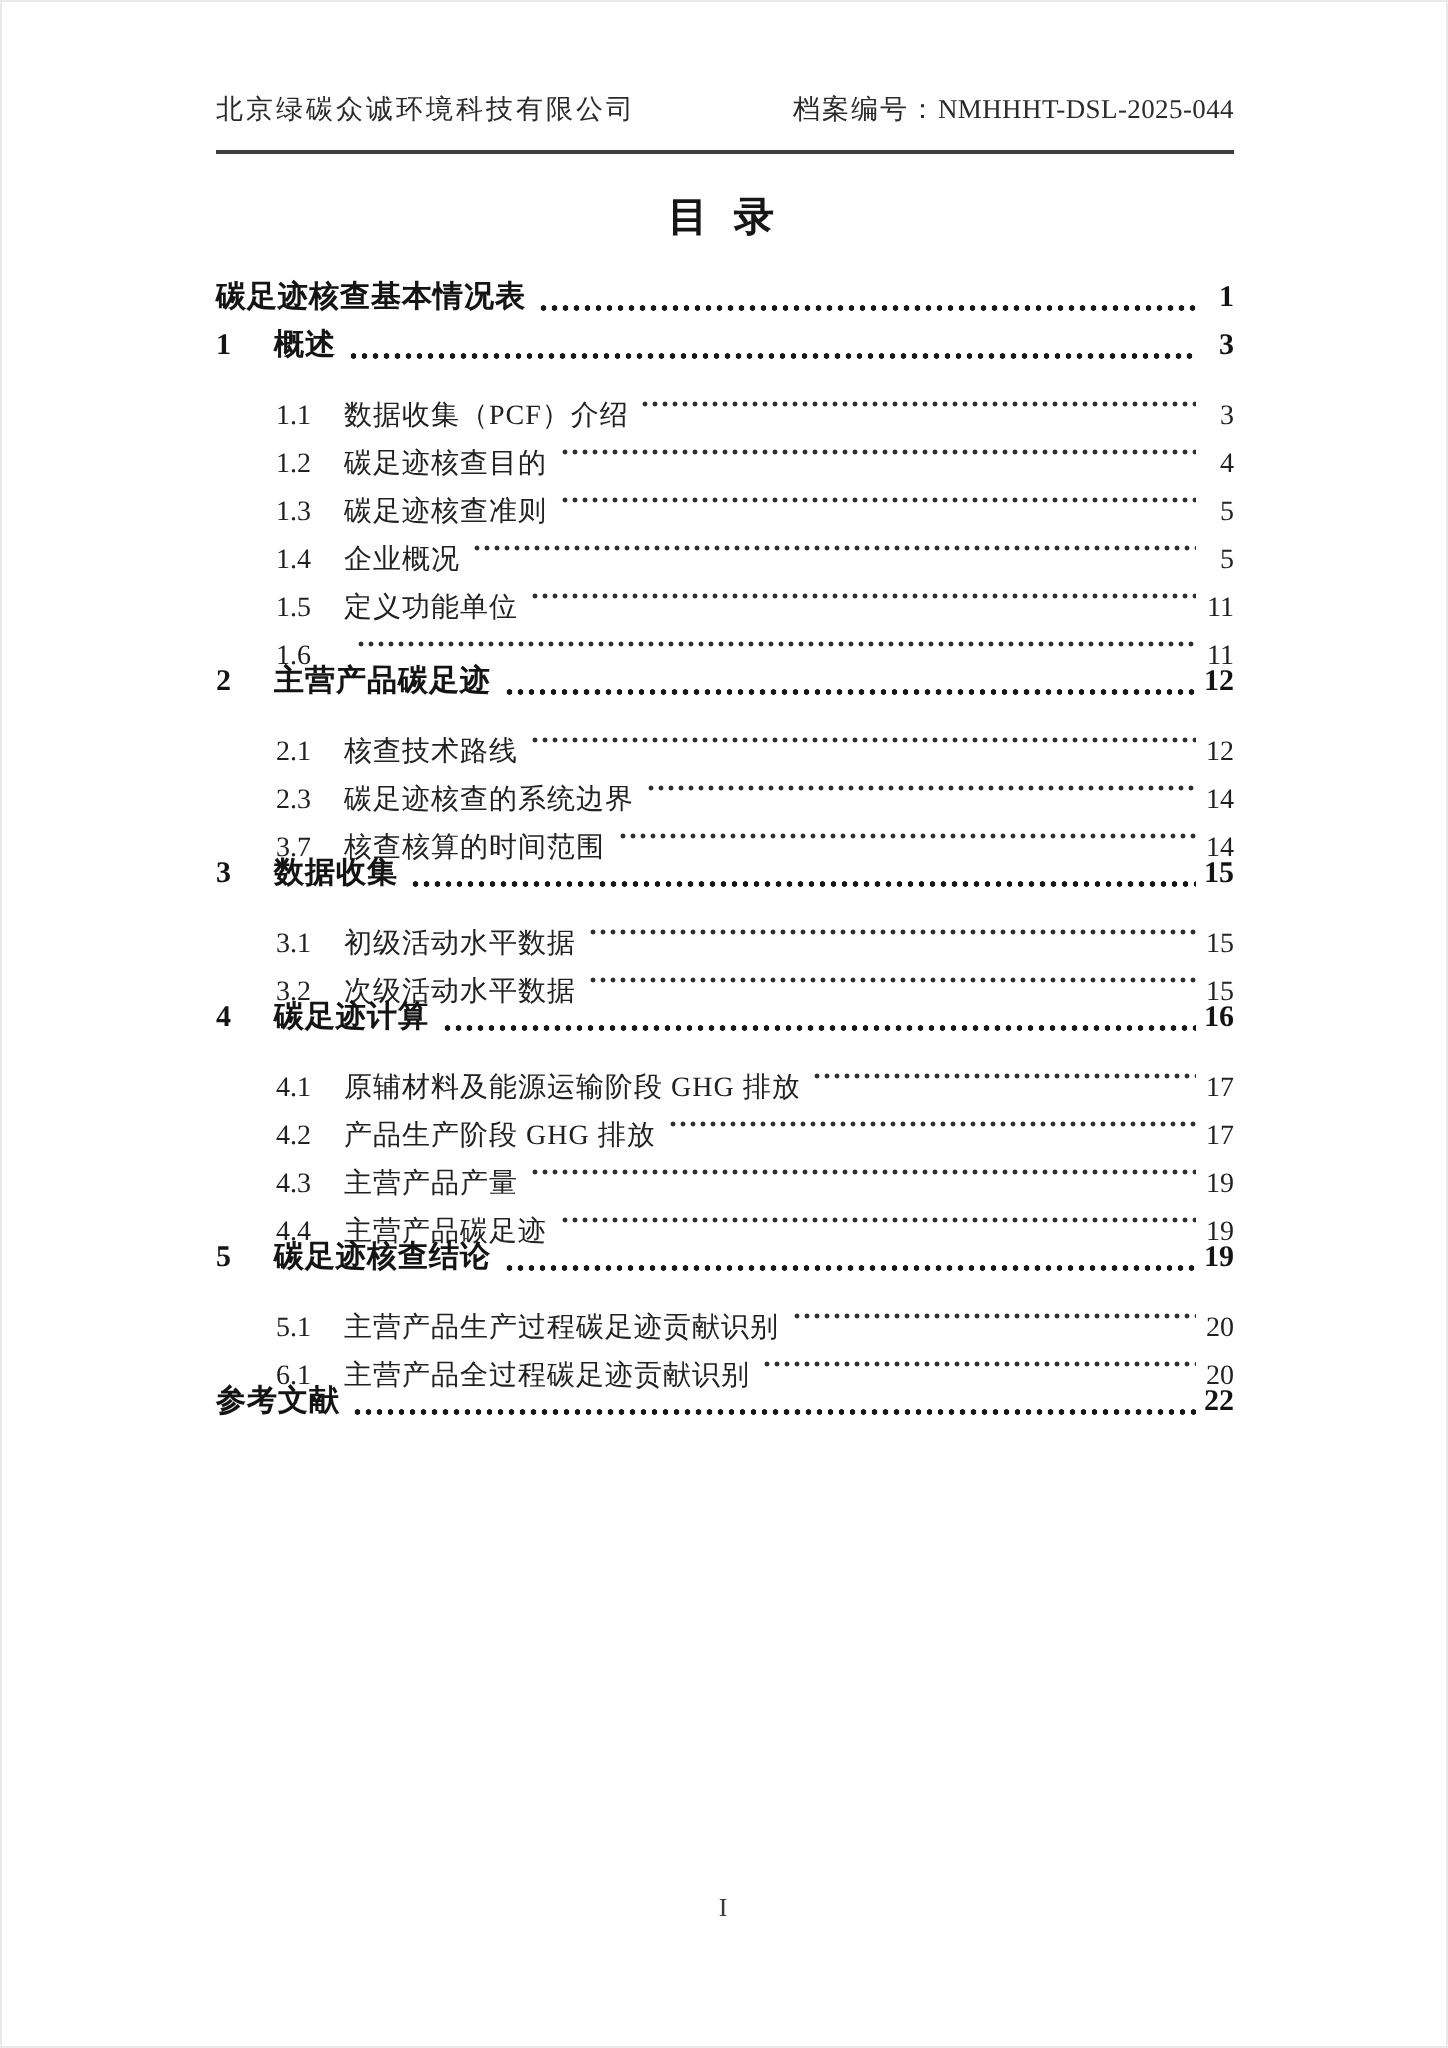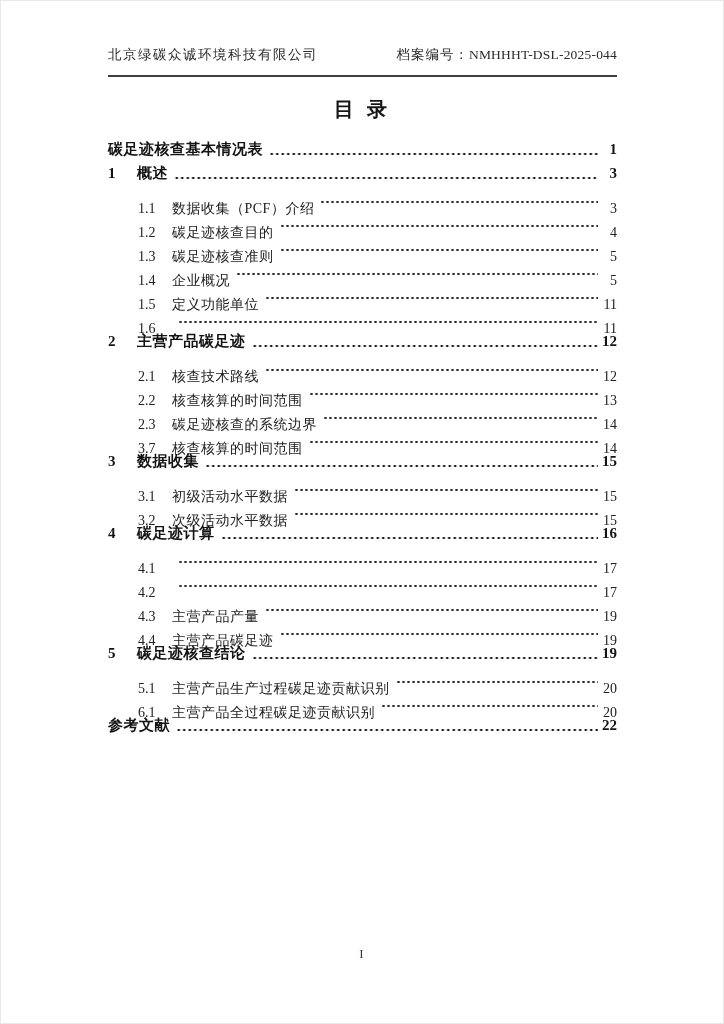--- a/index.html
+++ b/index.html
@@ -156,26 +156,20 @@
     <span class="dots"></span>
     <span class="page-num">12</span>
   </div>
         <div class="row lvl1">
     <span class="num">2.1</span>
     <span class="label">核查技术路线</span>
     <span class="dots"></span>
     <span class="page-num">12</span>
   </div>
         <div class="row lvl1">
-    <span class="num">2.2</span>
-    <span class="label">核查核算的时间范围</span>
-    <span class="dots"></span>
-    <span class="page-num">13</span>
-  </div>
-        <div class="row lvl1">
     <span class="num">2.3</span>
     <span class="label">碳足迹核查的系统边界</span>
     <span class="dots"></span>
     <span class="page-num">14</span>
   </div>
         <div class="row lvl1">
     <span class="num">3.7</span>
     <span class="label">核查核算的时间范围</span>
     <span class="dots"></span>
     <span class="page-num">14</span>
@@ -199,25 +193,27 @@
     <span class="page-num">15</span>
   </div>
         <div class="row lvl0 bold">
     <span class="num">4</span>
     <span class="label">碳足迹计算</span>
     <span class="dots"></span>
     <span class="page-num">16</span>
   </div>
         <div class="row lvl1">
     <span class="num">4.1</span>
+    <span class="label">原辅材料及能源运输阶段 GHG 排放</span>
     <span class="dots"></span>
     <span class="page-num">17</span>
   </div>
         <div class="row lvl1">
     <span class="num">4.2</span>
+    <span class="label">产品生产阶段 GHG 排放</span>
     <span class="dots"></span>
     <span class="page-num">17</span>
   </div>
         <div class="row lvl1">
     <span class="num">4.3</span>
     <span class="label">主营产品产量</span>
     <span class="dots"></span>
     <span class="page-num">19</span>
   </div>
         <div class="row lvl1">

